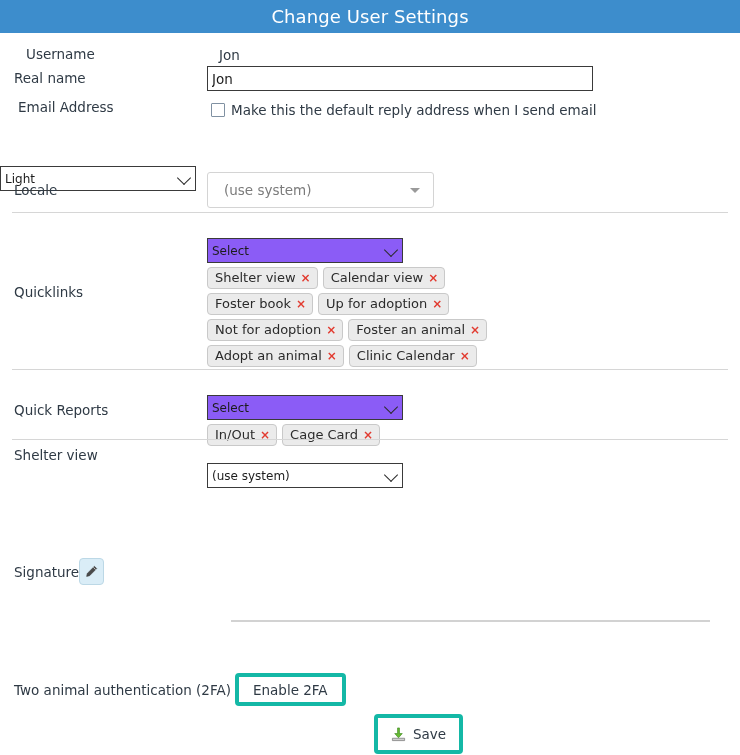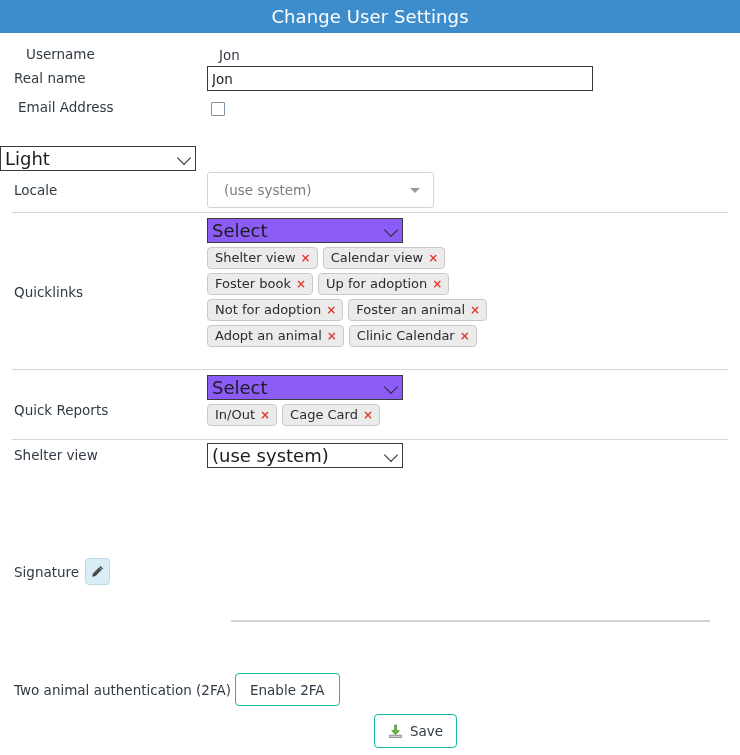--- a/index.html
+++ b/index.html
@@ -81,27 +81,28 @@
     outline: none;
     display: block;
   }
   .selectbox {
     width: 196px;
     height: 25px;
     box-sizing: border-box;
     border: 1px solid #3a3a3a;
     background: #ffffff;
     font-family: inherit;
-    font-size: 18px;
+    font-size: 12px;
     color: #1c1c1c;
     padding: 0 22px 0 4px;
     display: flex;
     align-items: center;
     position: relative;
     cursor: pointer;
+    margin-top: 20px;
   }
   .selectbox.grey { background: #8b5cf6; }
   .selectbox .chev {
     position: absolute;
     right: 6px;
     top: 50%;
     width: 9px; height: 9px;
     margin-top: -6px;
     border-right: 1.6px solid #2b2b2b;
     border-bottom: 1.6px solid #2b2b2b;
@@ -179,21 +180,21 @@
     line-height: 12px;
   }
 
   
   .btn {
     display: inline-flex;
     align-items: center;
     justify-content: center;
     gap: 7px;
     background: #ffffff;
-    border: 1px solid #14b8a6;
+    border: 4px solid #14b8a6;
     border-radius: 4px;
     font-family: inherit;
     font-size: 13.5px;
     color: #2f3a45;
     cursor: pointer;
     box-sizing: border-box;
   }
   .btn-2fa { height: 33px; padding: 0 14px; }
   .btn-save { height: 32px; padding: 16px 13px; margin-left: 44px; }
   .btn-pencil {
@@ -237,20 +238,21 @@
     <div class="ctrl">
       <input class="textbox" type="text" value="Jon" style="">
     </div>
   </div>
 
   <div class="row abs" style="top:62px; left:4px; width:740px;">
     <div class="lbl" style="padding-top:4px;">Email Address</div>
     <div class="ctrl">
       <div class="checkrow" style="margin-top:7px;">
         <span class="cbox"></span>
+        <span>Make this the default reply address when I send email</span>
       </div>
     </div>
   </div>
 
   <div class="row abs" style="top:113px; left:0; width:740px;">
     <div class="ctrl">
       <div class="selectbox">
         <span>Light</span>
         <span class="chev"></span>
       </div>
@@ -341,21 +343,21 @@
     <div class="lbl" style="padding-top:4px;">Shelter view</div>
     <div class="ctrl">
       <div class="selectbox">
         <span>(use system)</span>
         <span class="chev"></span>
       </div>
     </div>
   </div>
 
   <div class="row abs" style="top:525px; left:0; width:740px; align-items:center;">
-    <div class="lbl" style="width:auto; padding-left:14px; padding-right:6px;">Signature</div>
+    <div class="lbl" style="width:auto; padding-left:14px; ">Signature</div>
     <button class="btn btn-pencil">
       <svg width="13" height="13" viewBox="0 0 16 16">
         <path d="M11.6 1.6 L14.4 4.4 L5.6 13.2 L2.0 14.0 L2.8 10.4 Z" fill="#4a4a4a" stroke="#3a3a3a" stroke-width="0.7" stroke-linejoin="round"></path>
         <path d="M10.3 2.9 L13.1 5.7" stroke="#ffffff" stroke-width="0.8"></path>
       </svg>
     </button>
   </div>
 
   <div class="row abs" style="top:640px; left:0; width:740px; align-items:center;">
     <div class="lbl" style="width:auto; padding-left:14px; padding-right:4px;">Two animal authentication (2FA)</div>

